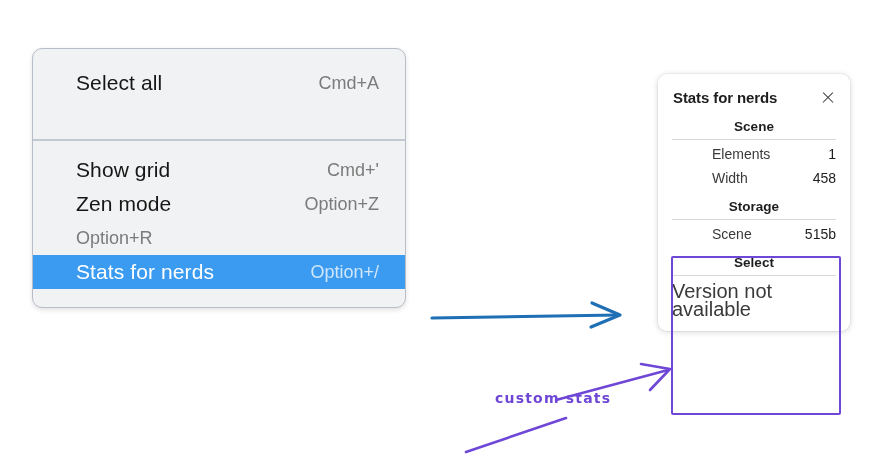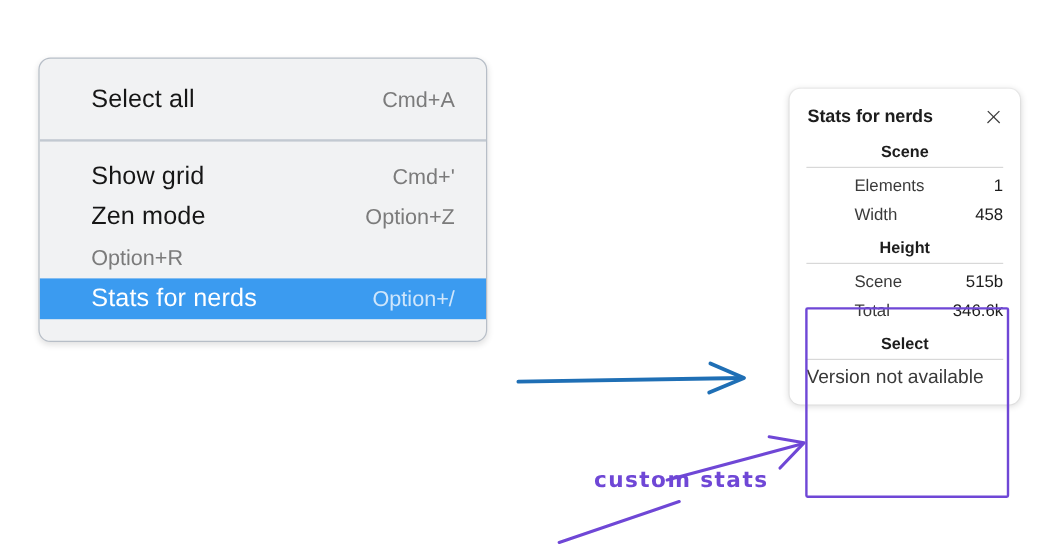--- a/index.html
+++ b/index.html
@@ -36,20 +36,21 @@
     overflow: hidden;
   }
   .menu-group {
     padding: 12px 0 10px 0;
   }
   .menu-group.group-top {
     padding: 17px 0 16px 0;
   }
   .menu-group + .menu-group {
     border-top: 2px solid #c2c9d1;
+    margin-top: 23px;
   }
   .menu-item {
     display: flex;
     align-items: center;
     justify-content: space-between;
     padding: 2px 26px 2px 43px;
     height: 34px;
     box-sizing: border-box;
     cursor: default;
   }
@@ -147,21 +148,21 @@
     font-size: 14px;
     color: #3a3a3a;
     padding: 3px 0;
     line-height: 18px;
     margin-left: 40px;
   }
   .sp-row .sp-val {
     color: #1d1d1d;
   }
   .sp-note {
-    font-size: 16px;
+    font-size: 20px;
     color: #3a3a3a;
     padding: 4px 0 1px 0;
     line-height: 18px;
   }
 
   
   .highlight-box {
     position: absolute;
     left: 671px;
     top: 256px;
@@ -179,21 +180,21 @@
     left: 0; top: 0;
     width: 873px;
     height: 461px;
     pointer-events: none;
   }
   .anno-text {
     position: absolute;
     left: 495px;
     top: 390px;
     font-family: "DejaVu Sans", sans-serif;
-    font-size: 18px;
+    font-size: 14px;
     font-weight: bold;
     color: #6f47d6;
     letter-spacing: 1.2px;
     white-space: nowrap;
   }
 </style>
 </head>
 <body>
 
 <div id="canvas">
@@ -241,30 +242,26 @@
       <div class="sp-rule"></div>
       <div class="sp-row">
         <span class="sp-lbl">Elements</span>
         <span class="sp-val">1</span>
       </div>
       <div class="sp-row">
         <span class="sp-lbl">Width</span>
         <span class="sp-val">458</span>
       </div>
 
-      <div class="sp-section-title">Height</div>
+      <div class="sp-section-title">Storage</div>
       <div class="sp-rule"></div>
       <div class="sp-row">
         <span class="sp-lbl">Scene</span>
         <span class="sp-val">515b</span>
       </div>
-      <div class="sp-row">
-        <span class="sp-lbl">Total</span>
-        <span class="sp-val">346.6k</span>
-      </div>
 
       <div class="sp-section-title">Select</div>
       <div class="sp-rule"></div>
       <div class="sp-note">Version not available</div>
 
     </div>
   </div>
 
   <div class="highlight-box"></div>
 

